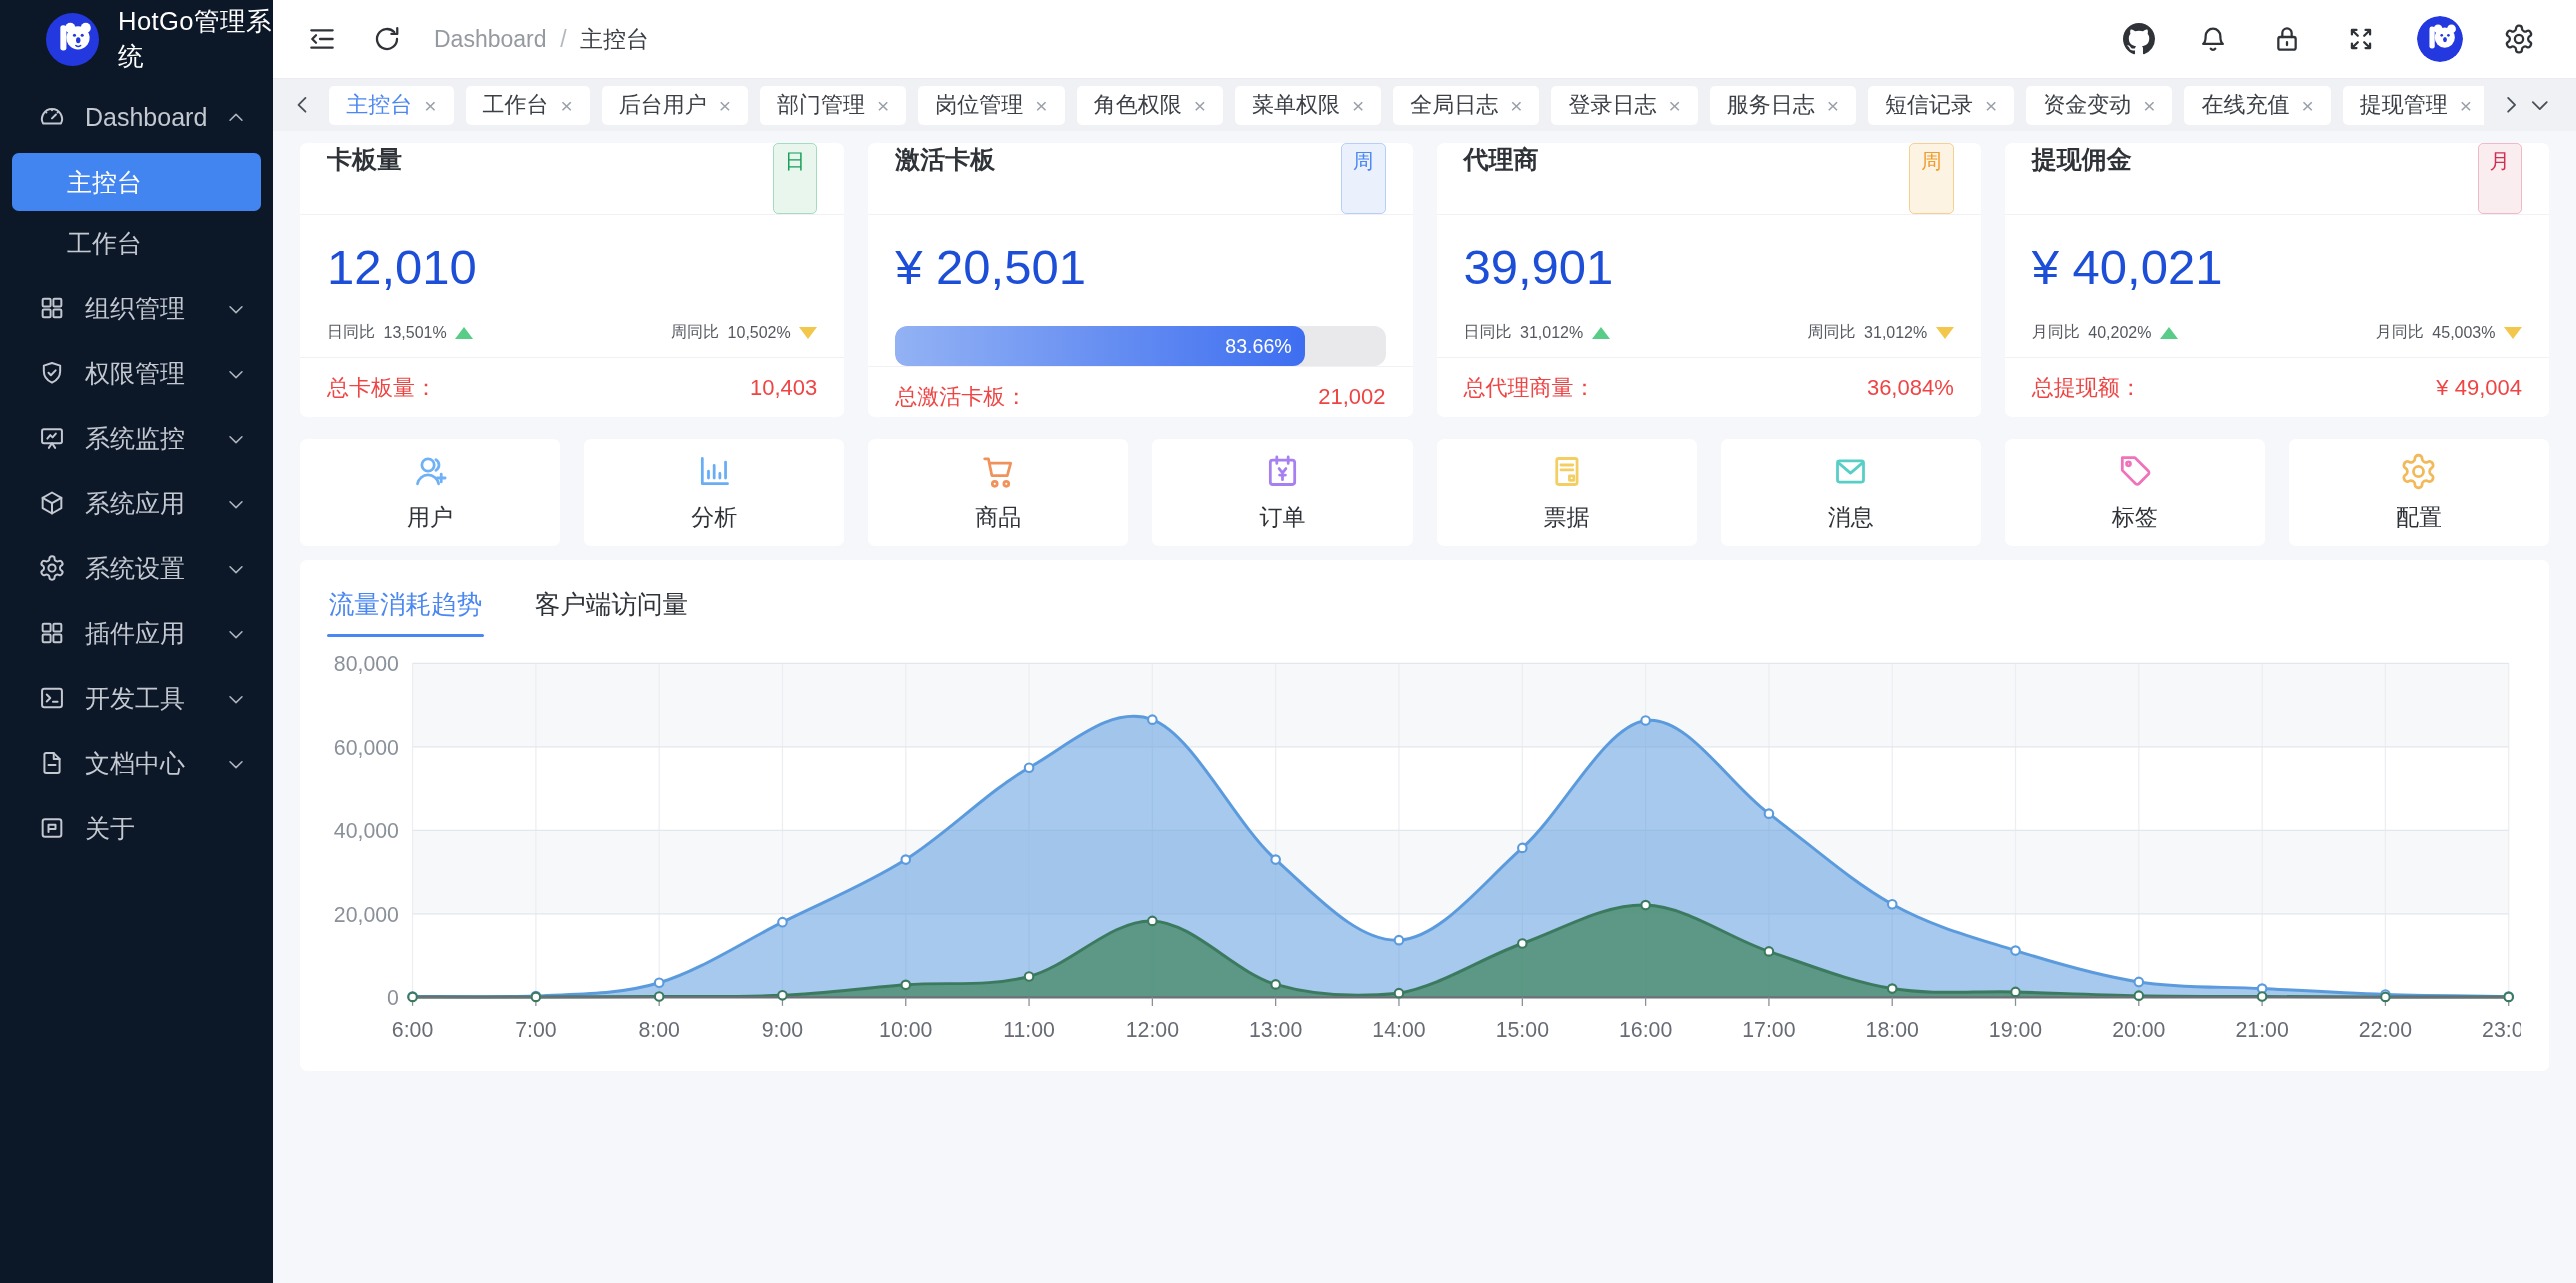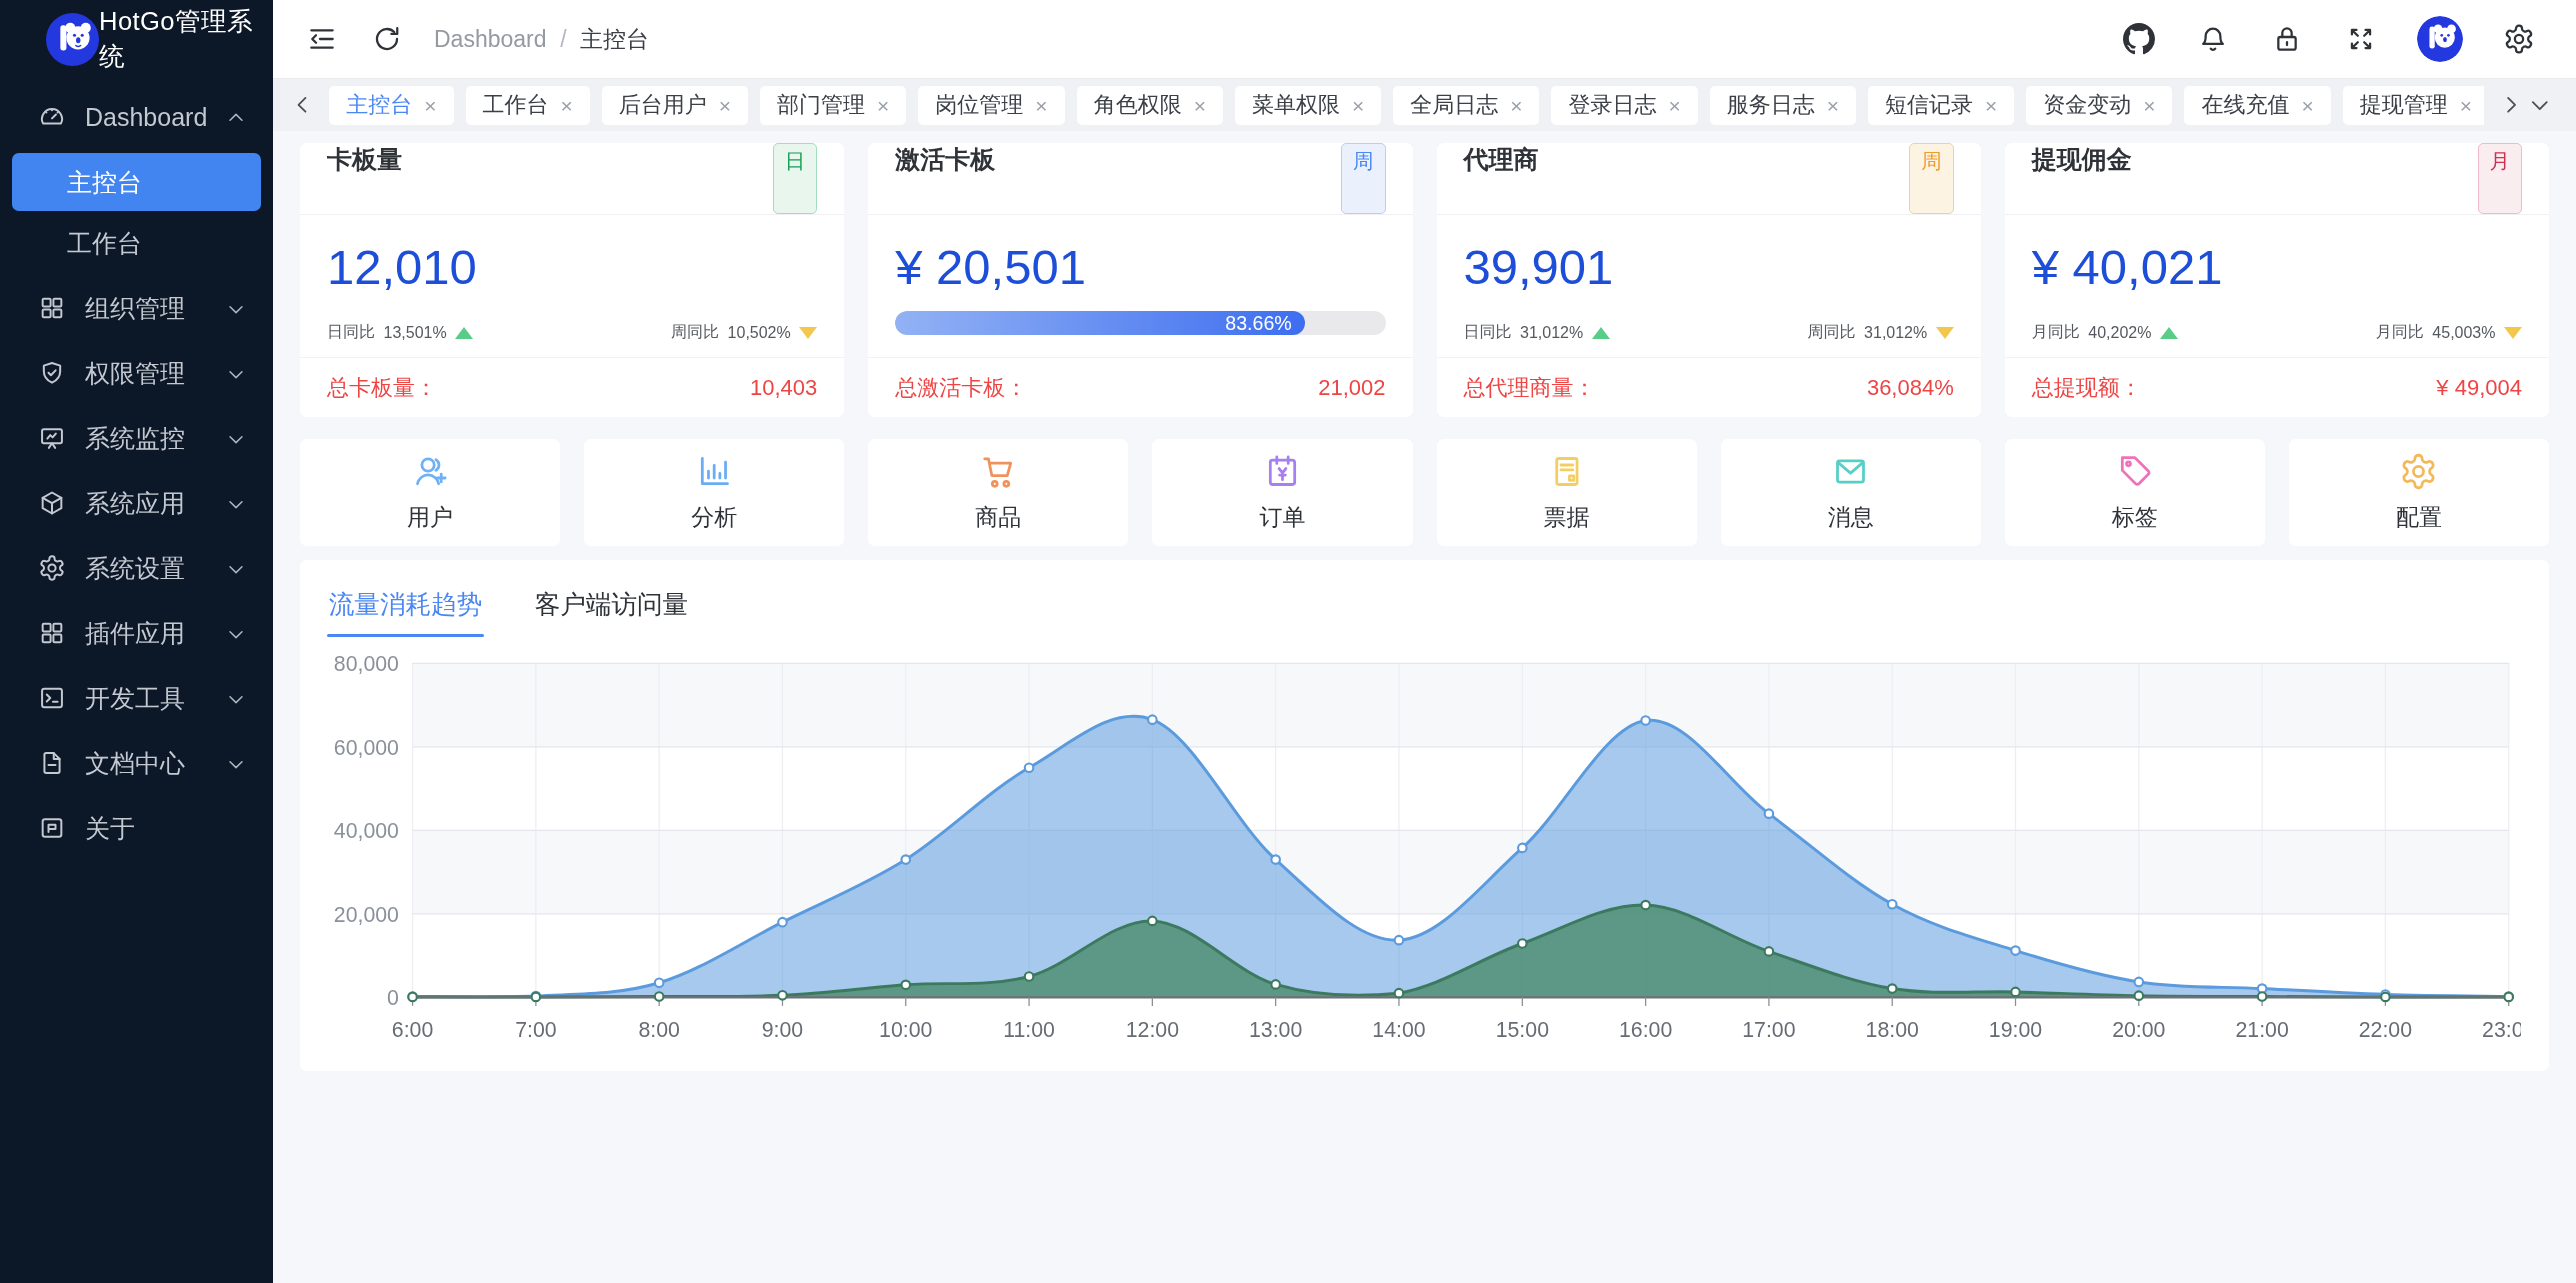--- a/index.html
+++ b/index.html
@@ -1,21 +1,21 @@
 <!DOCTYPE html>
 <html style="font-size:13.6px"><head>
 <meta charset="utf-8">
 <style>
   html,body{margin:0;padding:0;background:#e9ebee;}
   *{box-sizing:border-box;}
   .app{width:2576px;height:1284px;display:flex;overflow:hidden;background:#f5f7fa;
        font-family:"Liberation Sans","DejaVu Sans",sans-serif;color:#333;}
   
   .sidebar{width:273px;flex-shrink:0;background:#0c1727;display:flex;flex-direction:column;}
-  .logo{height:78px;display:flex;align-items:center;padding-left:46px;cursor:pointer;}
+  .logo{height:78px;display:flex;align-items:center;gap:19px;padding-left:46px;cursor:pointer;}
   .logo-mark{width:53px;height:53px;flex-shrink:0;}
   .logo-title{color:#fff;font-size:25.6px;letter-spacing:0.4px;}
   .menu{padding-top:6.8px;}
   .menu-item{height:65px;display:flex;align-items:center;padding:0 25.6px 0 38px;
              font-size:25px;color:#c3c8d1;cursor:pointer;}
   .menu-item .mi-icon{width:28px;height:28px;margin-right:19px;display:flex;color:#c3c8d1;}
   .menu-item .mi-icon svg{width:100%;height:100%;}
   .mi-chevron{margin-left:auto;width:22px;height:22px;color:#aeb4bd;}
   .mi-chevron svg{width:100%;height:100%;}
   .menu-child{height:58px;margin:3.4px 12px;display:flex;align-items:center;padding-left:55px;
@@ -58,21 +58,21 @@
   .badge.orange{color:#ef9d2f;background:#fdf3e3;border-color:#f2d193;}
   .badge.red   {color:#d03050;background:#faedf0;border-color:#eebac7;}
   .card-body{padding:24px 27px 0;flex:1;}
   .value{font-size:49px;font-weight:500;color:#1d4ed8;}
   .trends{display:flex;justify-content:space-between;align-items:center;margin-top:27px;
           font-size:16px;color:#55595f;}
   .trend{display:flex;align-items:center;gap:8.5px;}
   .tri{width:0;height:0;border-left:9.4px solid transparent;border-right:9.4px solid transparent;display:inline-block;}
   .tri.up{border-bottom:12.8px solid #59cd87;}
   .tri.down{border-top:12.8px solid #f2c74b;}
-  .progress{margin-top:16px;height:24px;border-radius:12px;background:#e9e9eb;overflow:hidden;}
+  .progress{margin-top:31px;height:40px;border-radius:12px;background:#e9e9eb;overflow:hidden;}
   .progress-fill{height:100%;border-radius:12px;background:linear-gradient(90deg,#93b2f4,#3d6ef0);
                  display:flex;align-items:center;justify-content:flex-end;padding-right:13.6px;
                  color:#fff;font-size:19.6px;}
   .card-foot{border-top:0.9px solid #f0f0f5;height:60px;padding:0 27px;display:flex;align-items:center;
              justify-content:space-between;font-size:22px;color:#ef4444;flex-shrink:0;}
   
   .shortcuts{display:grid;grid-template-columns:repeat(8,1fr);gap:24px;margin-top:22px;}
   .shortcut{background:#fff;border-radius:6.8px;height:107px;display:flex;flex-direction:column;
             align-items:center;justify-content:center;gap:11px;cursor:pointer;}
   .shortcut .sc-icon{width:39px;height:39px;display:flex;}

